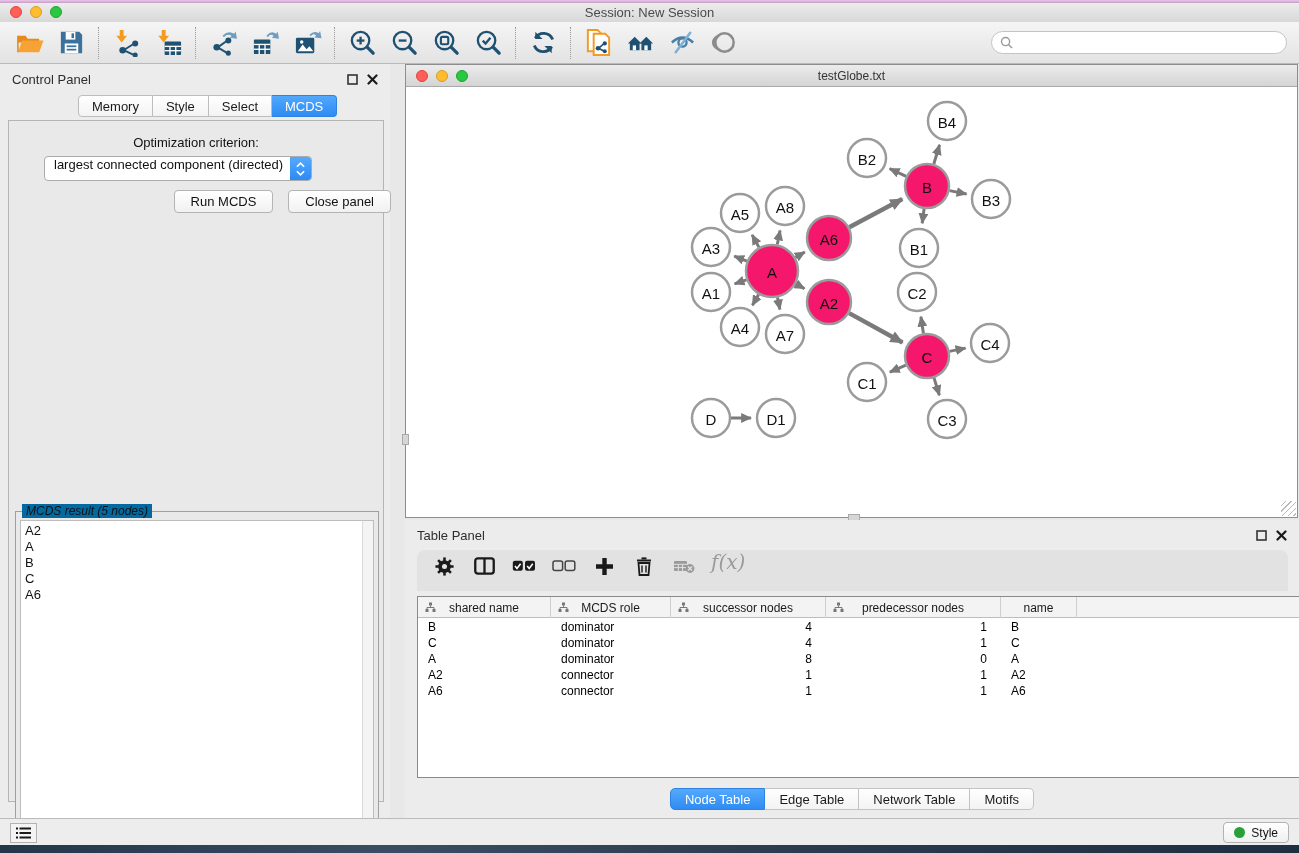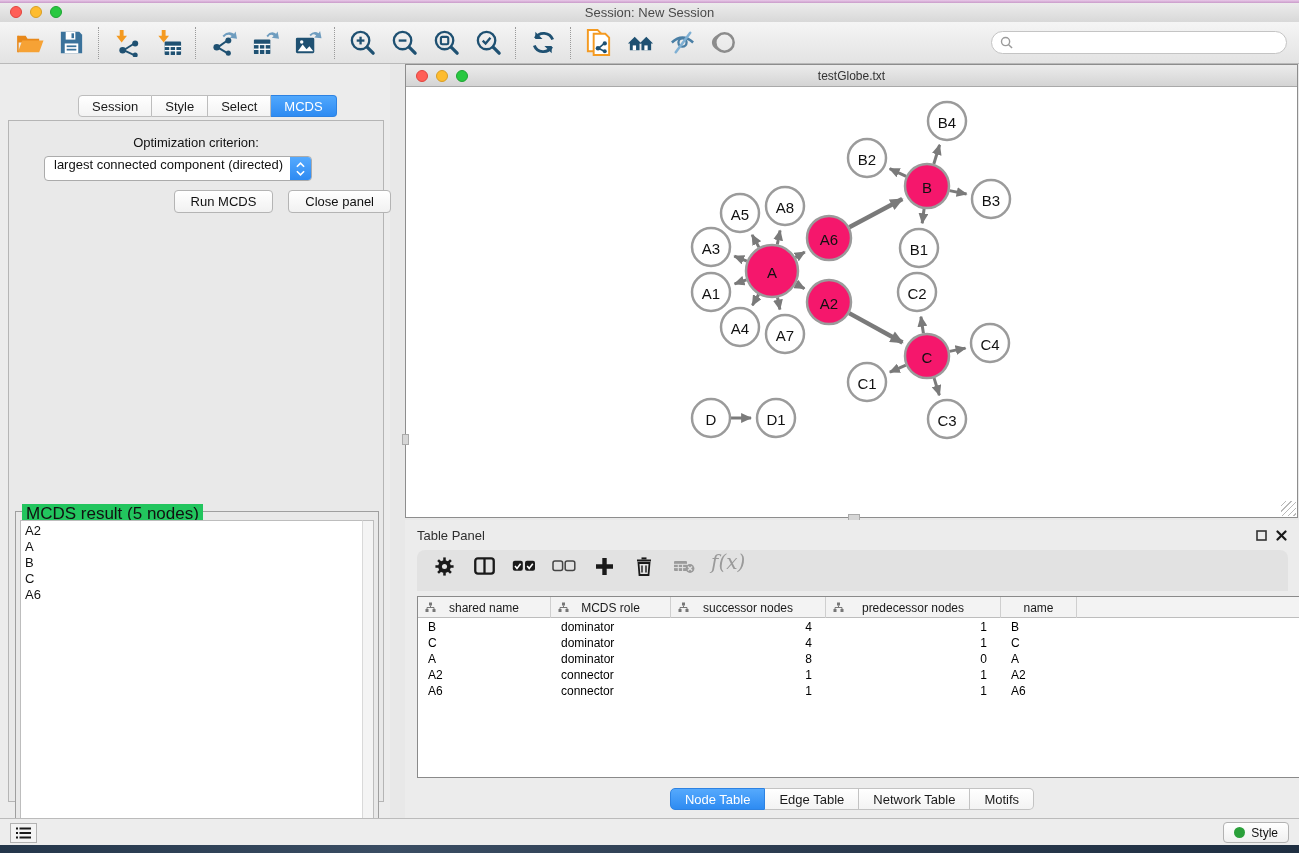--- a/index.html
+++ b/index.html
@@ -52,21 +52,21 @@
   .criterion .crit-text { flex:1; font-size:13px; padding-left:9px; color:#111; white-space:nowrap; overflow:hidden; }
   .stepper { width:21px; height:23px; border-radius:0 3px 3px 0; background:linear-gradient(#55aafe,#2d8af2);
              display:flex; flex-direction:column; align-items:center; justify-content:center; gap:2px; flex:none; }
   .stepper svg { width:9px; height:6px; }
   .cp-buttons { position:absolute; left:8px; top:69px; width:100%; display:flex; justify-content:flex-end; gap:15px; }
   .mac-btn { height:23px; padding:0 16px; font-size:13px; color:#111; background:linear-gradient(#ffffff,#f1f1f1);
              border:1px solid #b4b4b4; border-radius:4px; cursor:default;
              font-family:"Liberation Sans", sans-serif; }
   .result-box { position:absolute; left:6px; top:390px; width:364px; height:344px;
                 border:1px solid #9f9f9f; background:#e9e9e9; }
-  .result-legend { position:absolute; left:6px; top:-8px; background:#22c55e; padding:0 4px; font-size:17px; color:#111; }
+  .result-legend { position:absolute; left:6px; top:-8px; background:#0369a1; padding:0 4px; font-size:12px; color:#111;font-style:italic; }
   .result-list { position:absolute; left:4px; top:8px; right:16px; bottom:4px; background:#fff;
                  border:1px solid #bdbdbd; border-right:none; font-size:13px; color:#111; padding:2px 0 0 4px;
                  overflow:hidden; }
   .result-scroll { position:absolute; right:4px; top:8px; width:12px; bottom:4px; background:#f4f4f4;
                    border:1px solid #bdbdbd; border-left:1px solid #d9d9d9; }
   .result-item { line-height:16px; }
 
   
   .net-window { position:absolute; left:405px; top:64px; width:893px; height:454px;
                 border:1px solid #8d8d8d; background:#fff; }
@@ -291,22 +291,36 @@
     <div class="search-wrap">
       <svg viewBox="0 0 14 14">
         <circle cx="6" cy="6" r="4.4" fill="none" stroke="#9a9a9a" stroke-width="1.5"></circle>
         <line x1="9.3" y1="9.3" x2="13" y2="13" stroke="#9a9a9a" stroke-width="1.5"></line>
       </svg>
       <input type="text" value="" style="">
     </div>
   </div>
 
   <div class="control-panel">
+    <div class="panel-header">
+      <span>Control Panel</span>
+      <span class="hdr-icons">
+        <svg width="11" height="11" viewBox="0 0 11 11">
+            <rect x="1" y="1" width="9" height="9" fill="none" stroke="#333" stroke-width="1.6"></rect>
+          </svg>
+        <svg width="11" height="11" viewBox="0 0 11 11">
+            <g stroke="#1a1a1a" stroke-width="2.2" stroke-linecap="round">
+              <line x1="1.5" y1="1.5" x2="9.5" y2="9.5"></line>
+              <line x1="9.5" y1="1.5" x2="1.5" y2="9.5"></line>
+            </g>
+          </svg>
+      </span>
+    </div>
     <div class="cp-tabs">
-      <div class="cp-tab">Session</div>
+      <div class="cp-tab">Memory</div>
       <div class="cp-tab">Style</div>
       <div class="cp-tab">Select</div>
       <div class="cp-tab active">MCDS</div>
     </div>
     <div class="cp-body">
       <div class="opt-label">Optimization criterion:</div>
       <div class="criterion">
         <span class="crit-text">largest connected component (directed)</span>
         <span class="stepper">
           <svg viewBox="0 0 10 6">

